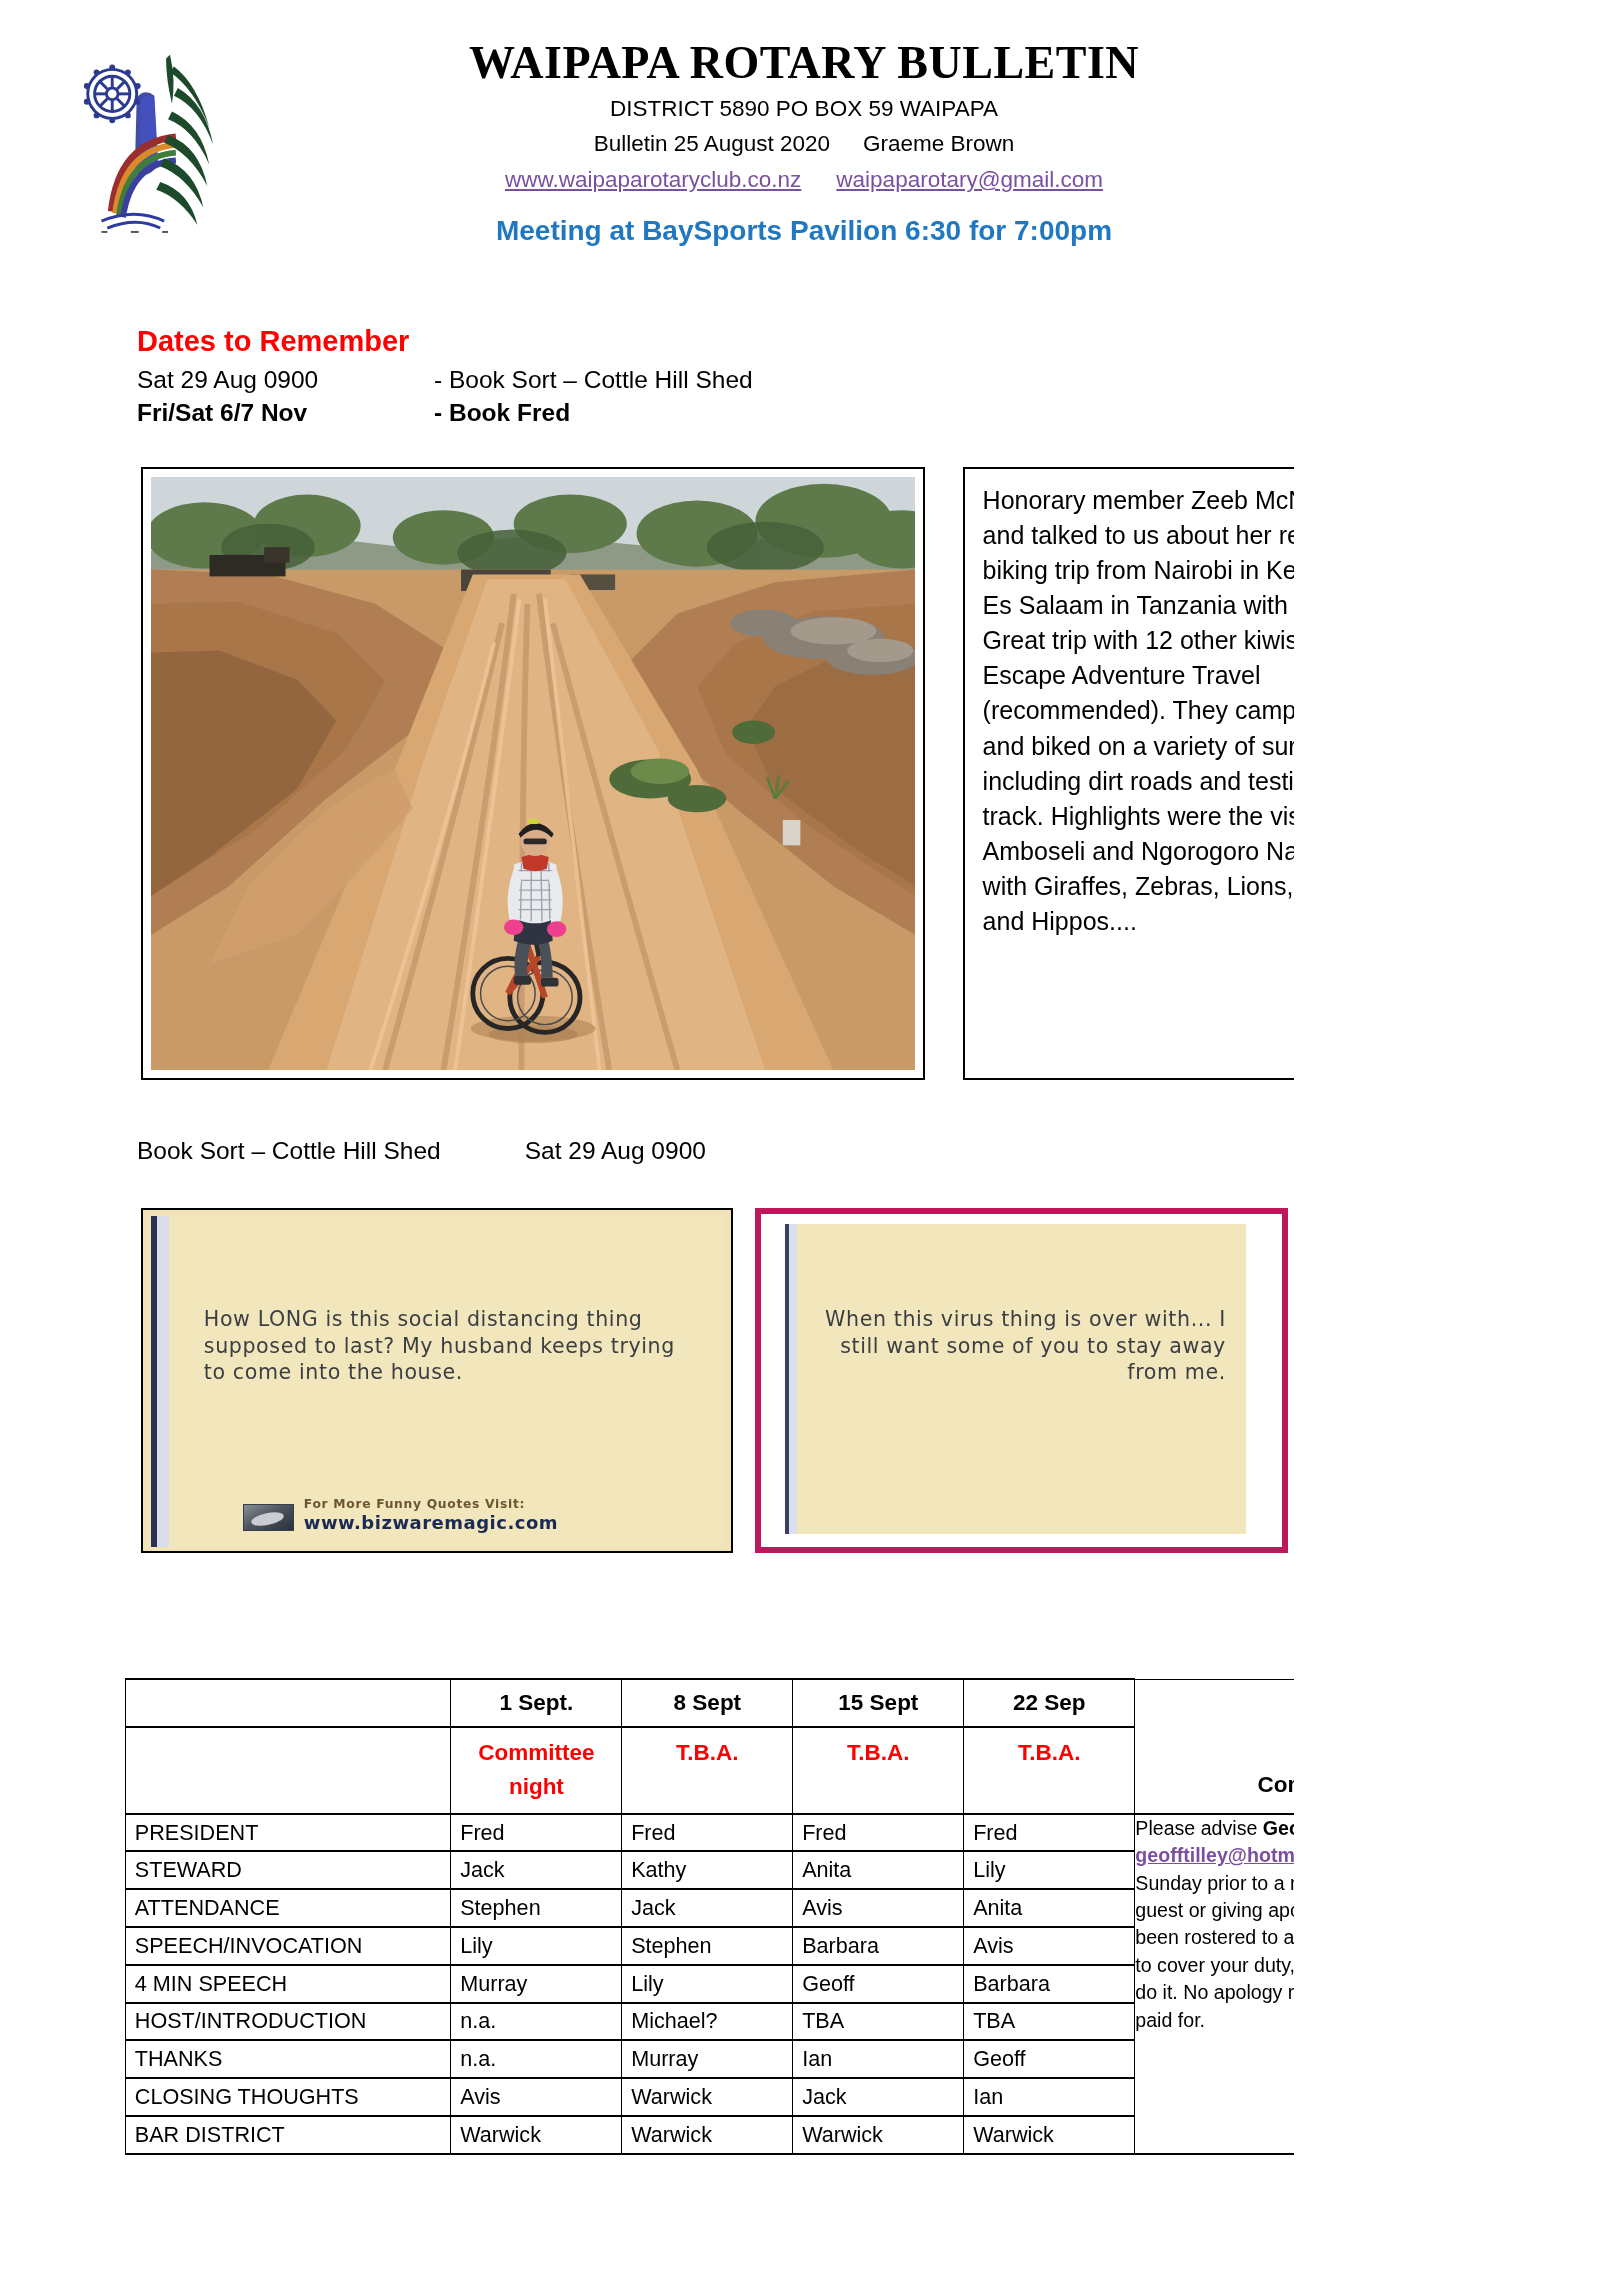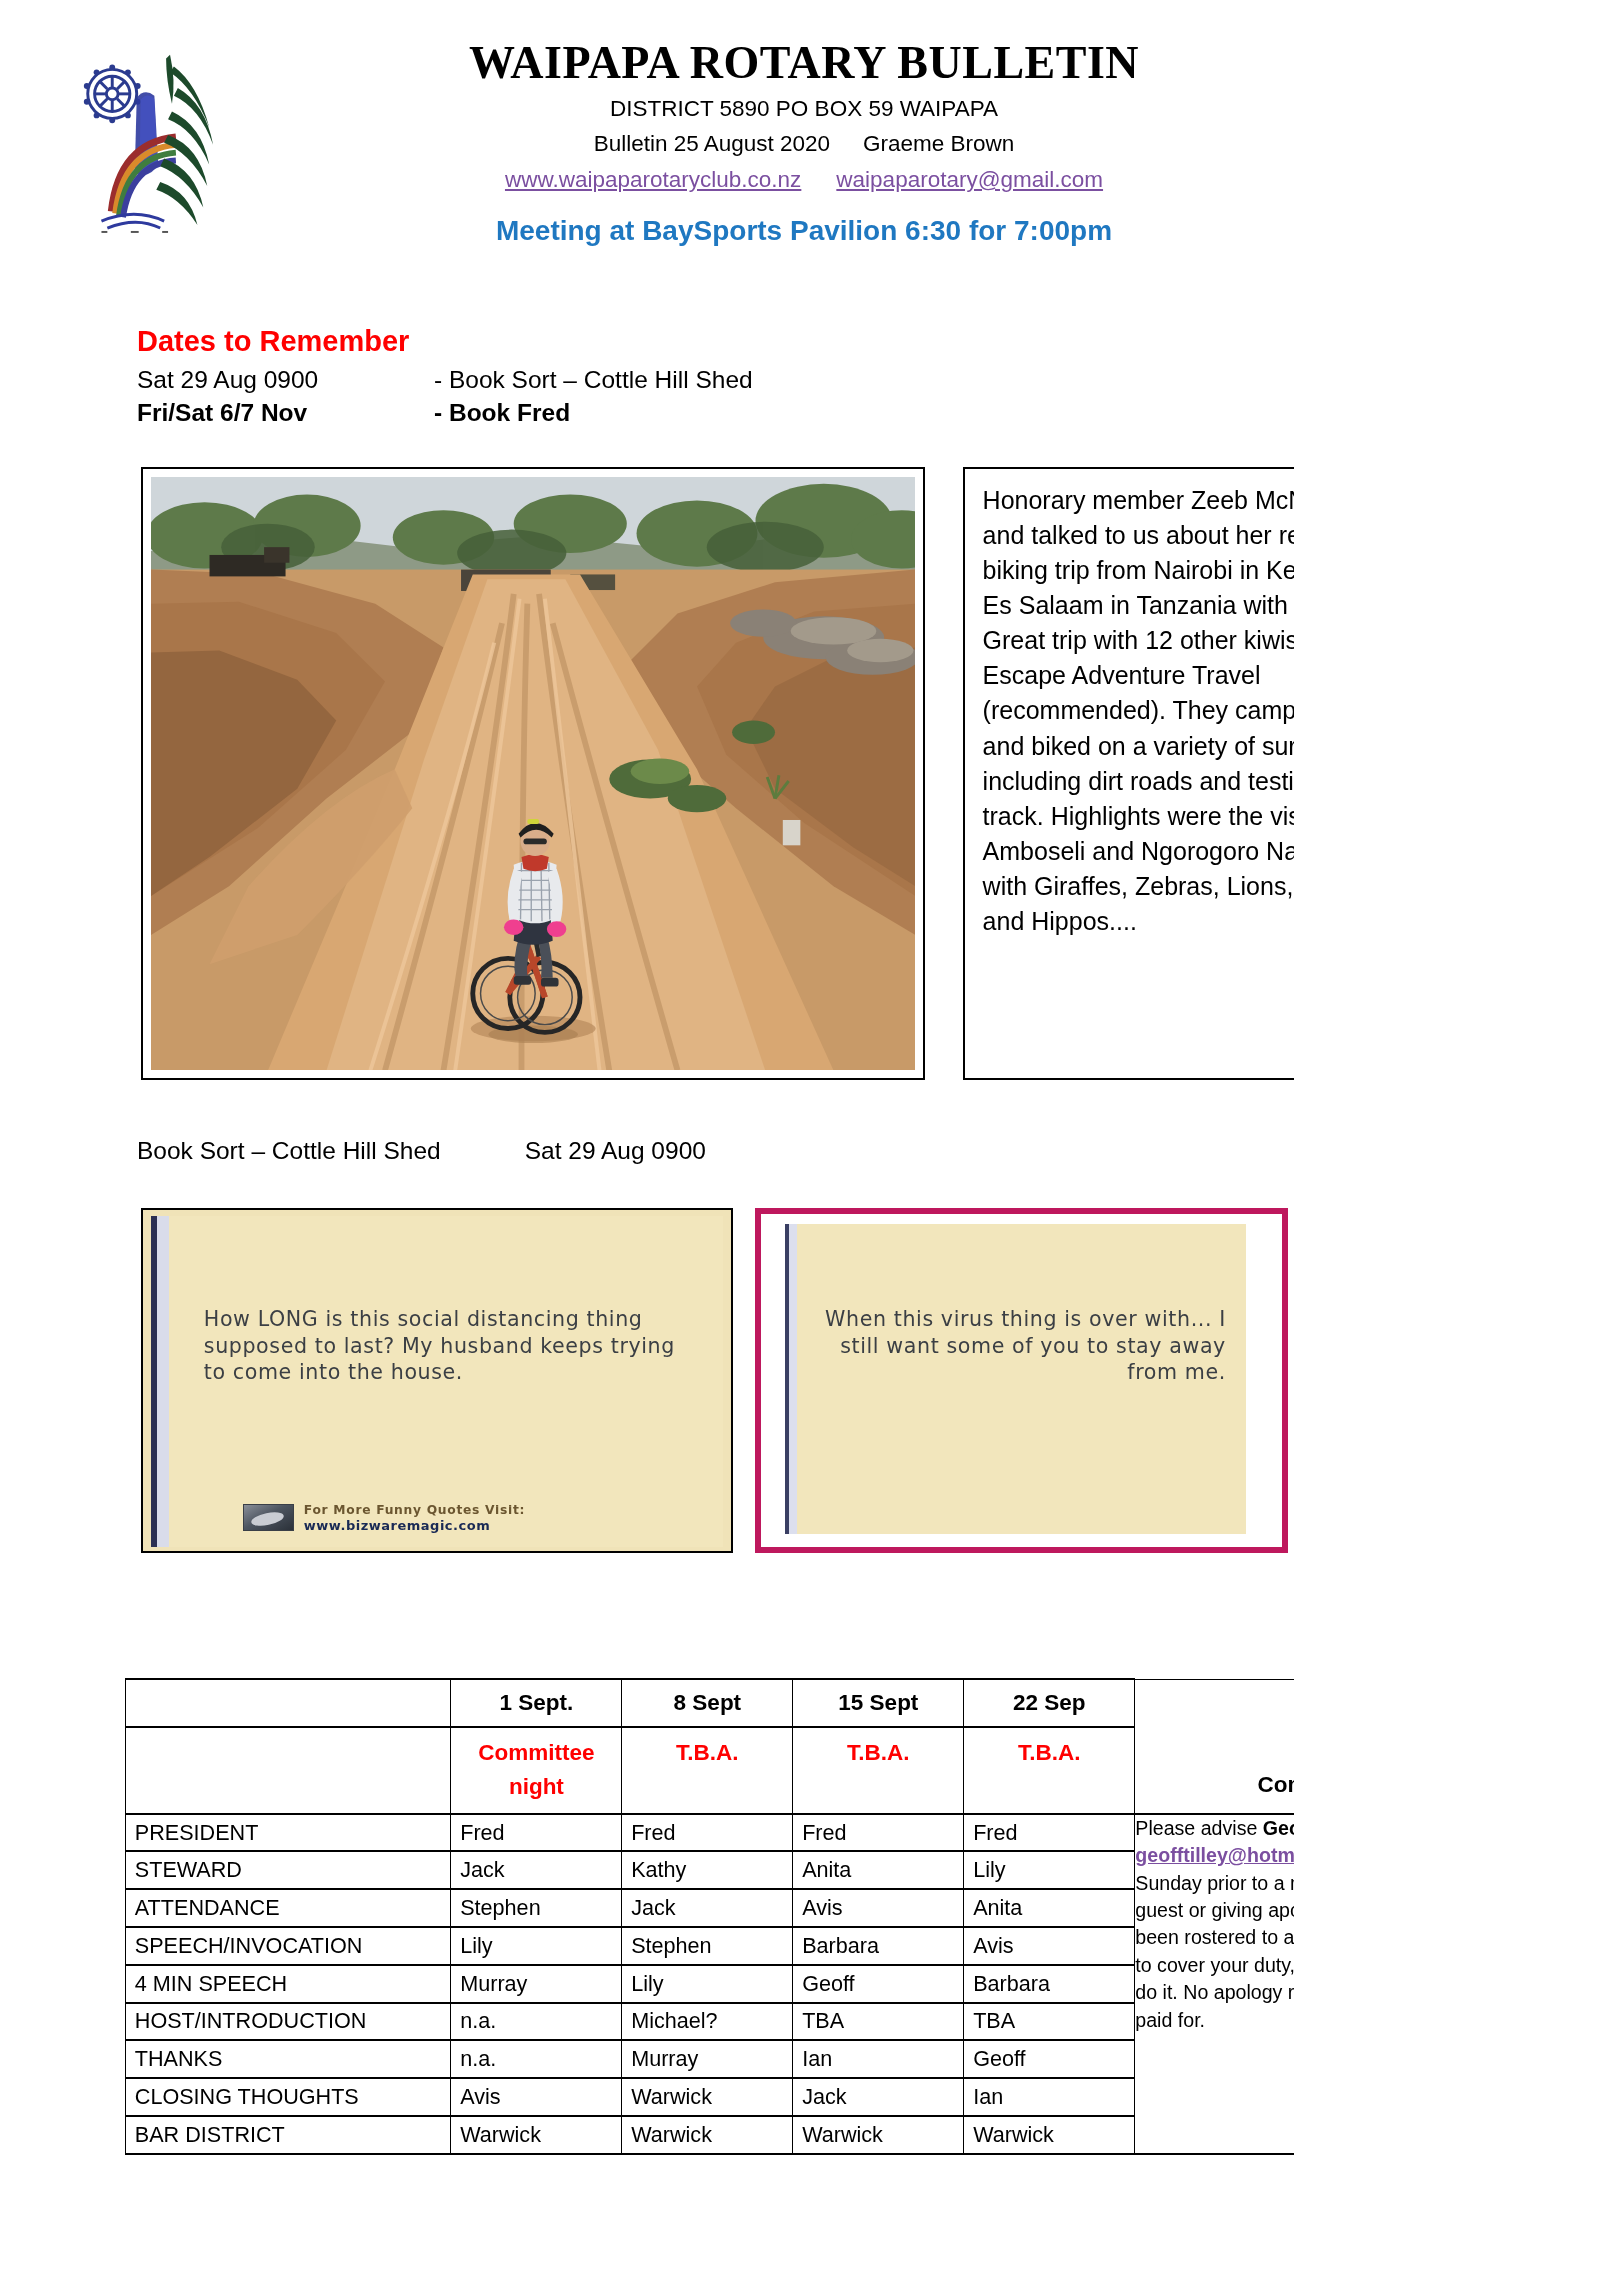--- a/index.html
+++ b/index.html
@@ -220,21 +220,21 @@
   }
   .q1-footer .fl1 {
     font-family: "DejaVu Sans", sans-serif;
     font-size: 12.3px;
     font-weight: bold;
     letter-spacing: 0.7px;
     color: #6b5630;
   }
   .q1-footer .fl2 {
     font-family: "DejaVu Sans", sans-serif;
-    font-size: 13px;
+    font-size: 18px;
     font-weight: bold;
     letter-spacing: 0.5px;
     color: #1a2a55;
     margin-top: 1px;
   }
   .q1-footer-logo {
     position: absolute;
     left: -61px; bottom: 2px;
     width: 49px; height: 25.5px;
     background: linear-gradient(150deg,#8a8f99 0%,#4d5560 45%,#2b3139 100%);

